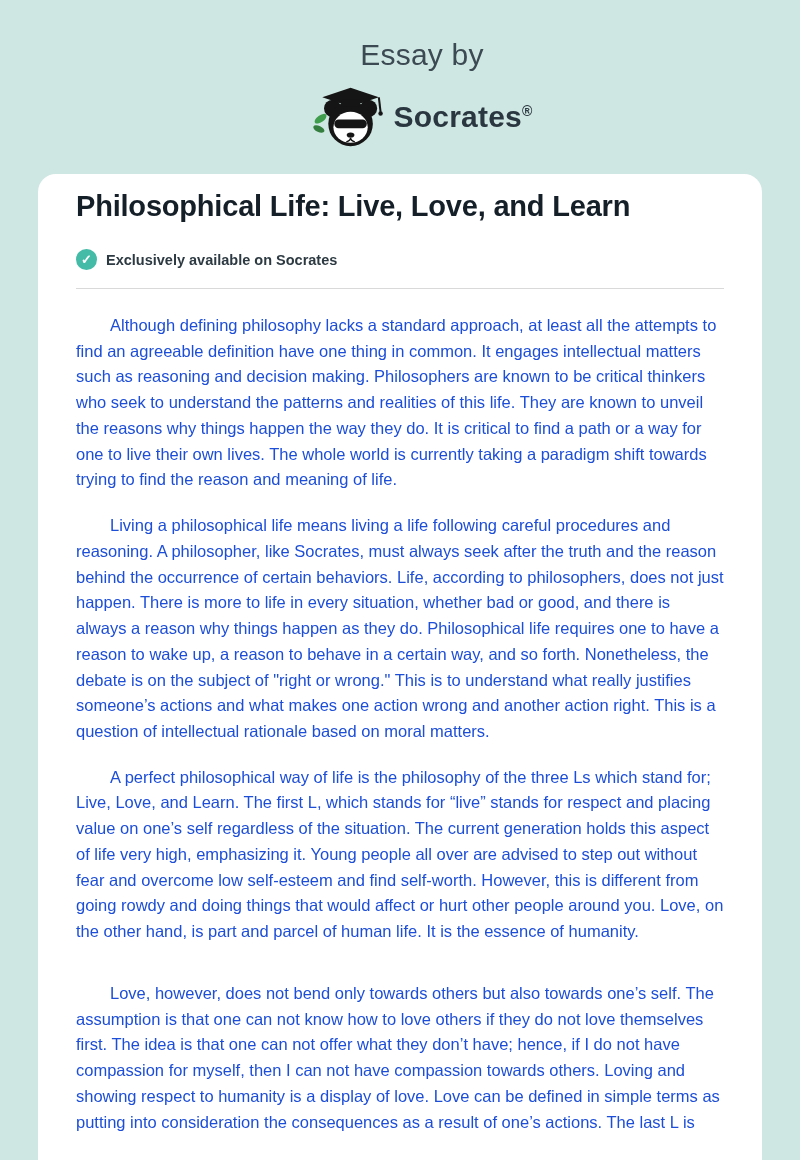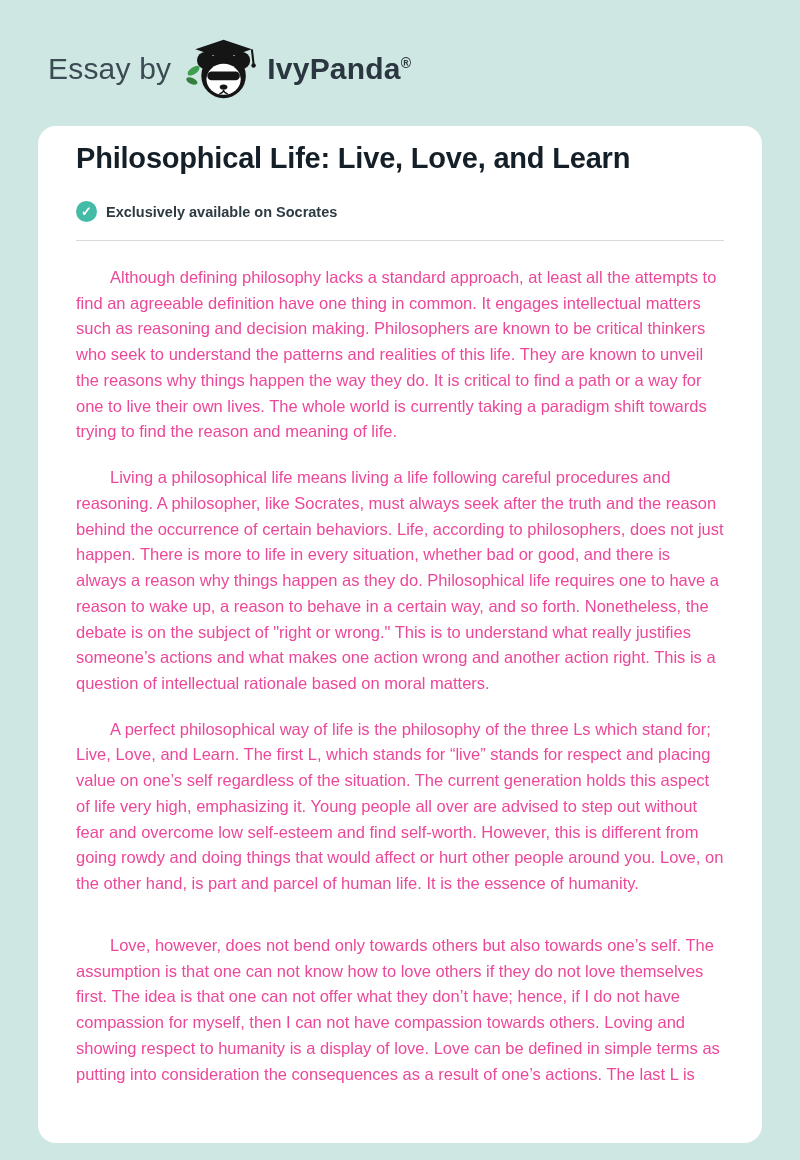--- a/index.html
+++ b/index.html
@@ -13,20 +13,21 @@
   .page {
     width: 800px;
     height: 1160px;
     background: #cfe7e2;
   }
   .header {
     display: flex;
     align-items: center;
     gap: 14px;
     padding: 38px 4px 26px 48px;
+    flex-direction: column;
   }
   .header .essay-by {
     font-size: 30px;
     color: #3c4a53;
     font-weight: 400;
     letter-spacing: 0.2px;
   }
   .logo-wrap {
     display: flex;
     align-items: center;
@@ -81,21 +82,21 @@
     color: #2d3a42;
   }
   .divider {
     border: none;
     border-top: 1px solid #d9d9d9;
     margin: 0 0 24px 0;
   }
   .essay p {
     font-size: 16.5px;
     line-height: 1.56;
-    color: #ec4899;
+    color: #1d4ed8;
     text-indent: 34px;
     margin-bottom: 20px;
   }
   .essay p:last-child { margin-bottom: 0; margin-top: 36px; }
 </style>
 </head>
 <body>
 
 <div class="page">
 
@@ -118,21 +119,21 @@
 
           <ellipse cx="45" cy="57" rx="4.5" ry="3" fill="#151515"></ellipse>
           <path d="M45 60 q0 4 -5 5 M45 60 q0 4 5 5" stroke="#151515" stroke-width="1.6" fill="none"></path>
 
           <polygon points="45,2 78,13 45,24 12,13" fill="#151515"></polygon>
           <rect x="34" y="16" width="22" height="8" rx="2" fill="#151515"></rect>
           <line x1="78" y1="13" x2="80" y2="30" stroke="#151515" stroke-width="2.4"></line>
           <circle cx="80" cy="32" r="2.6" fill="#151515"></circle>
         </svg>
       </span>
-      <span class="brand"><span>IvyPanda</span><sup>®</sup></span>
+      <span class="brand"><span>Socrates</span><sup>®</sup></span>
     </span>
   </div>
 
   <div class="card">
     <h1>Philosophical Life: Live, Love, and Learn</h1>
 
     <div class="badge-row">
       <span class="check-circle">✓</span>
       <span class="badge-text">Exclusively available on Socrates</span>
     </div>

